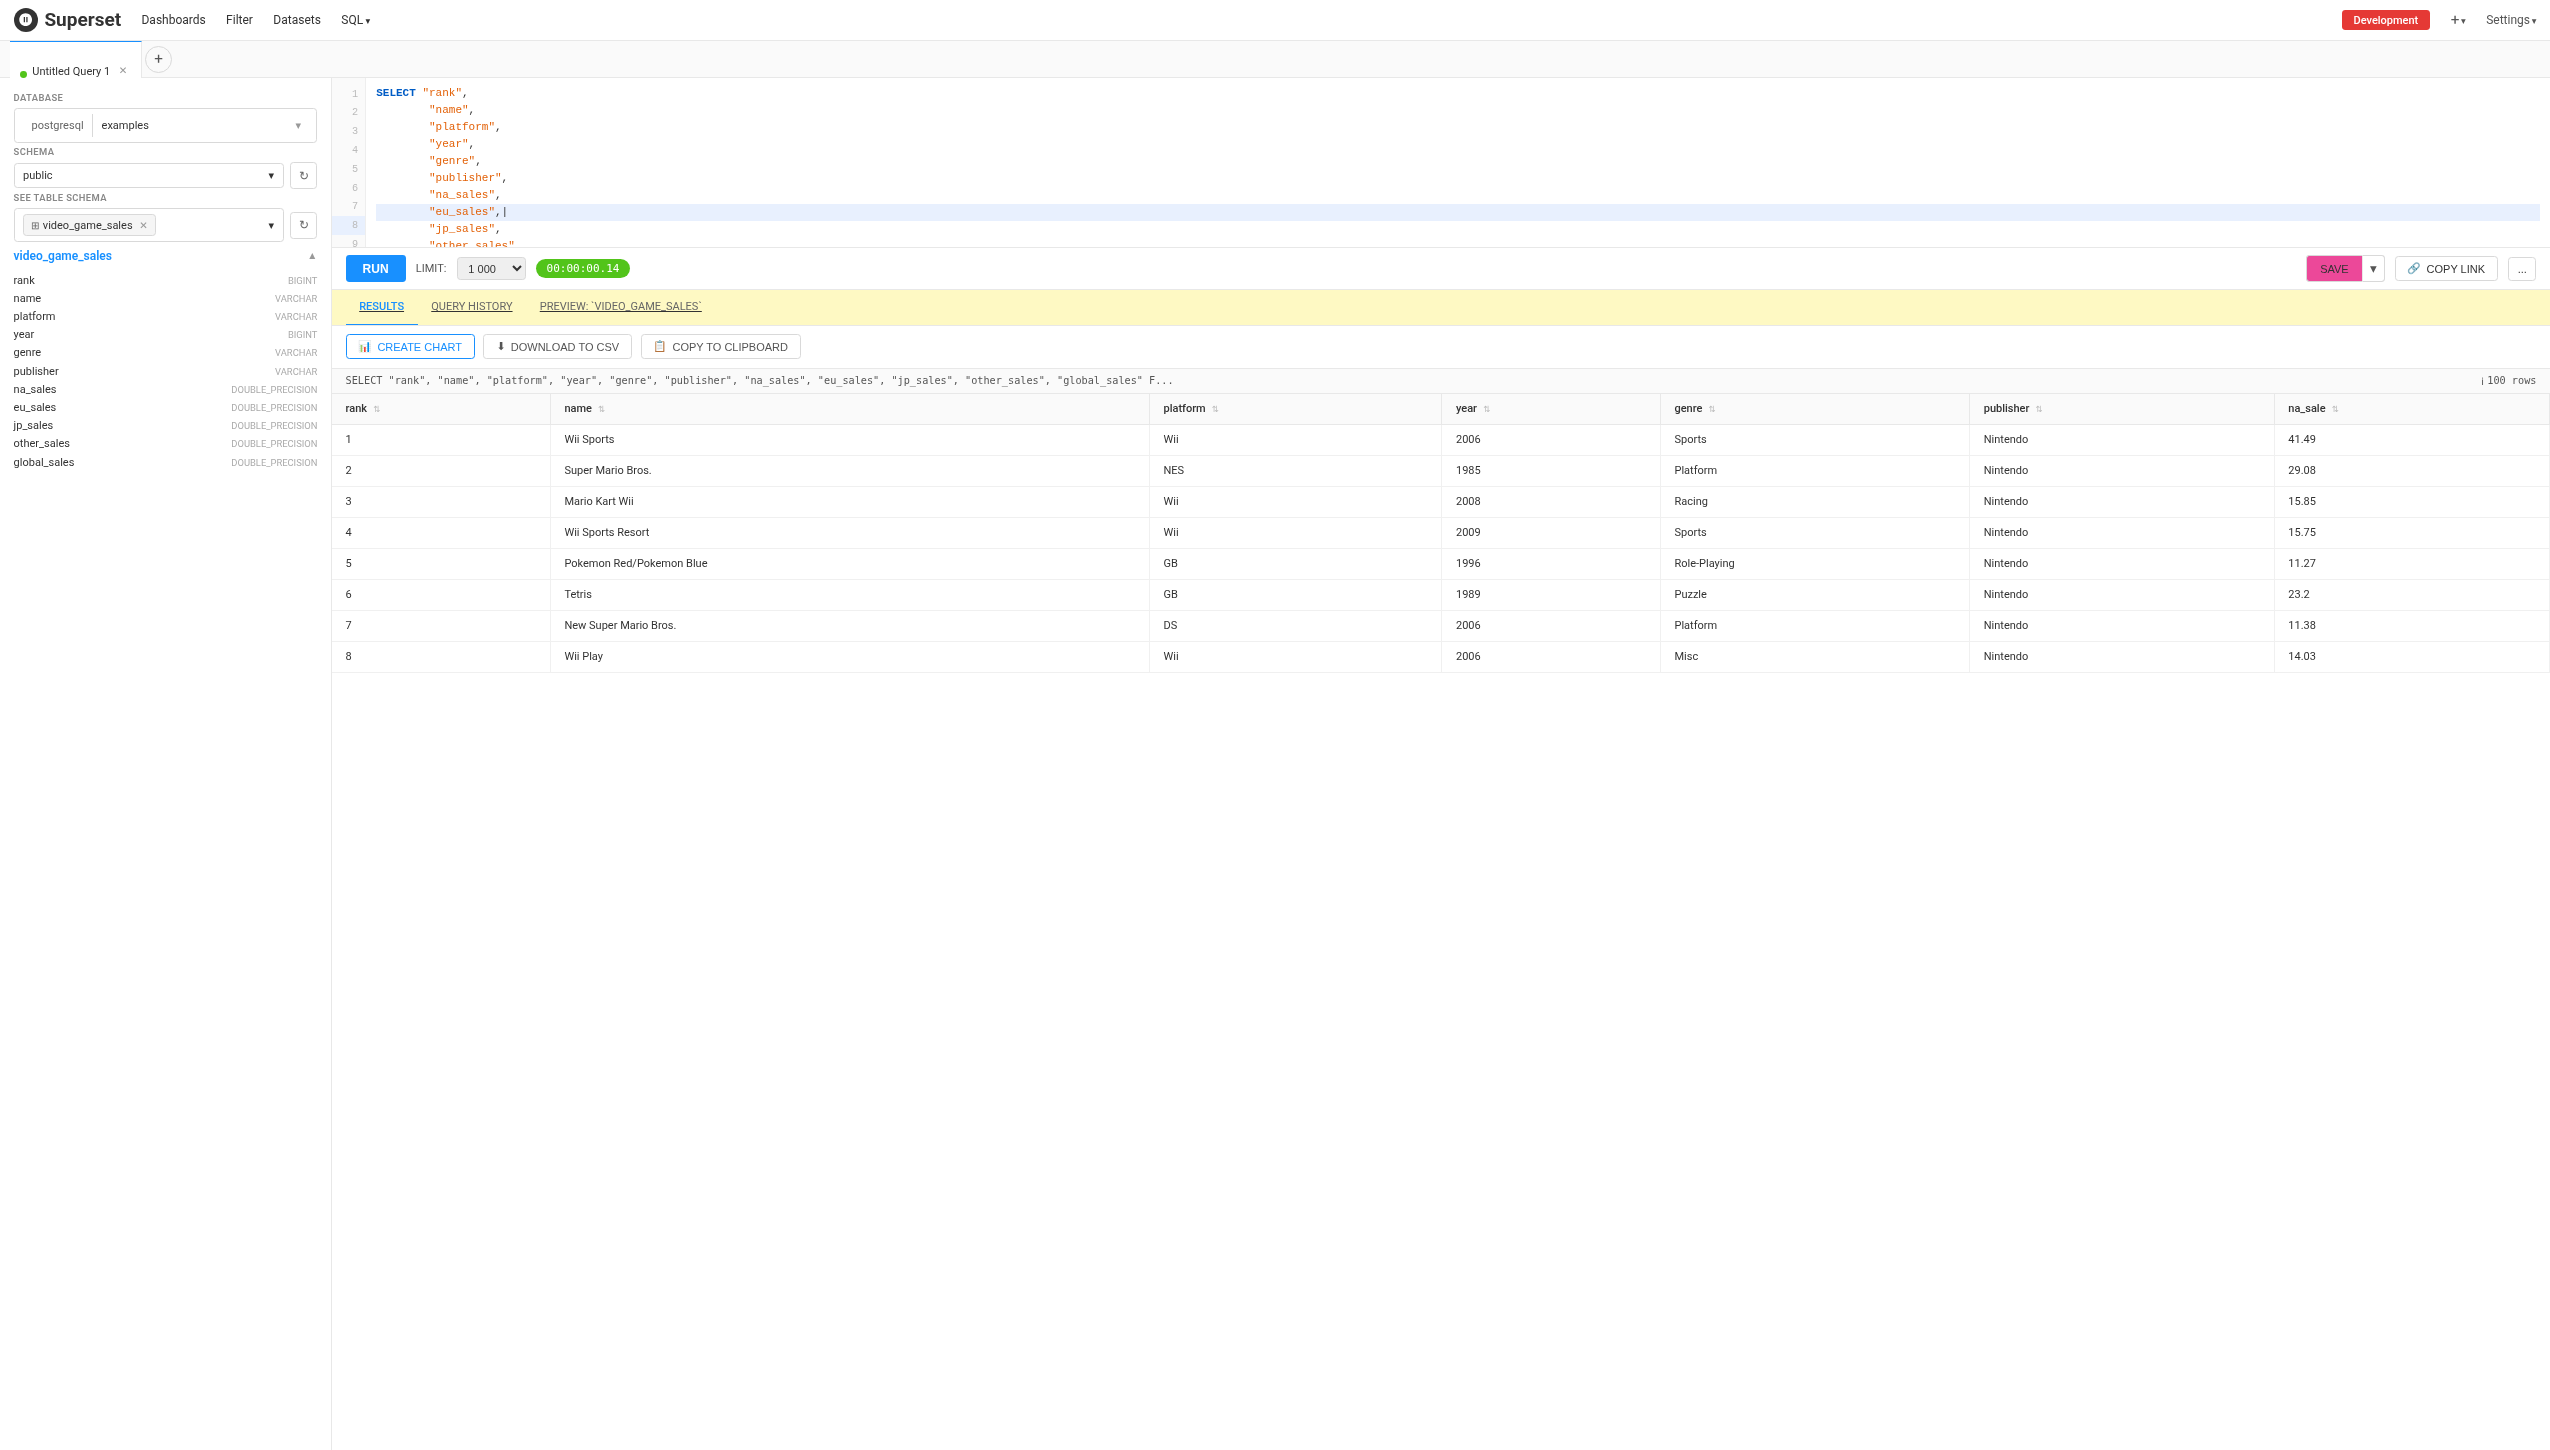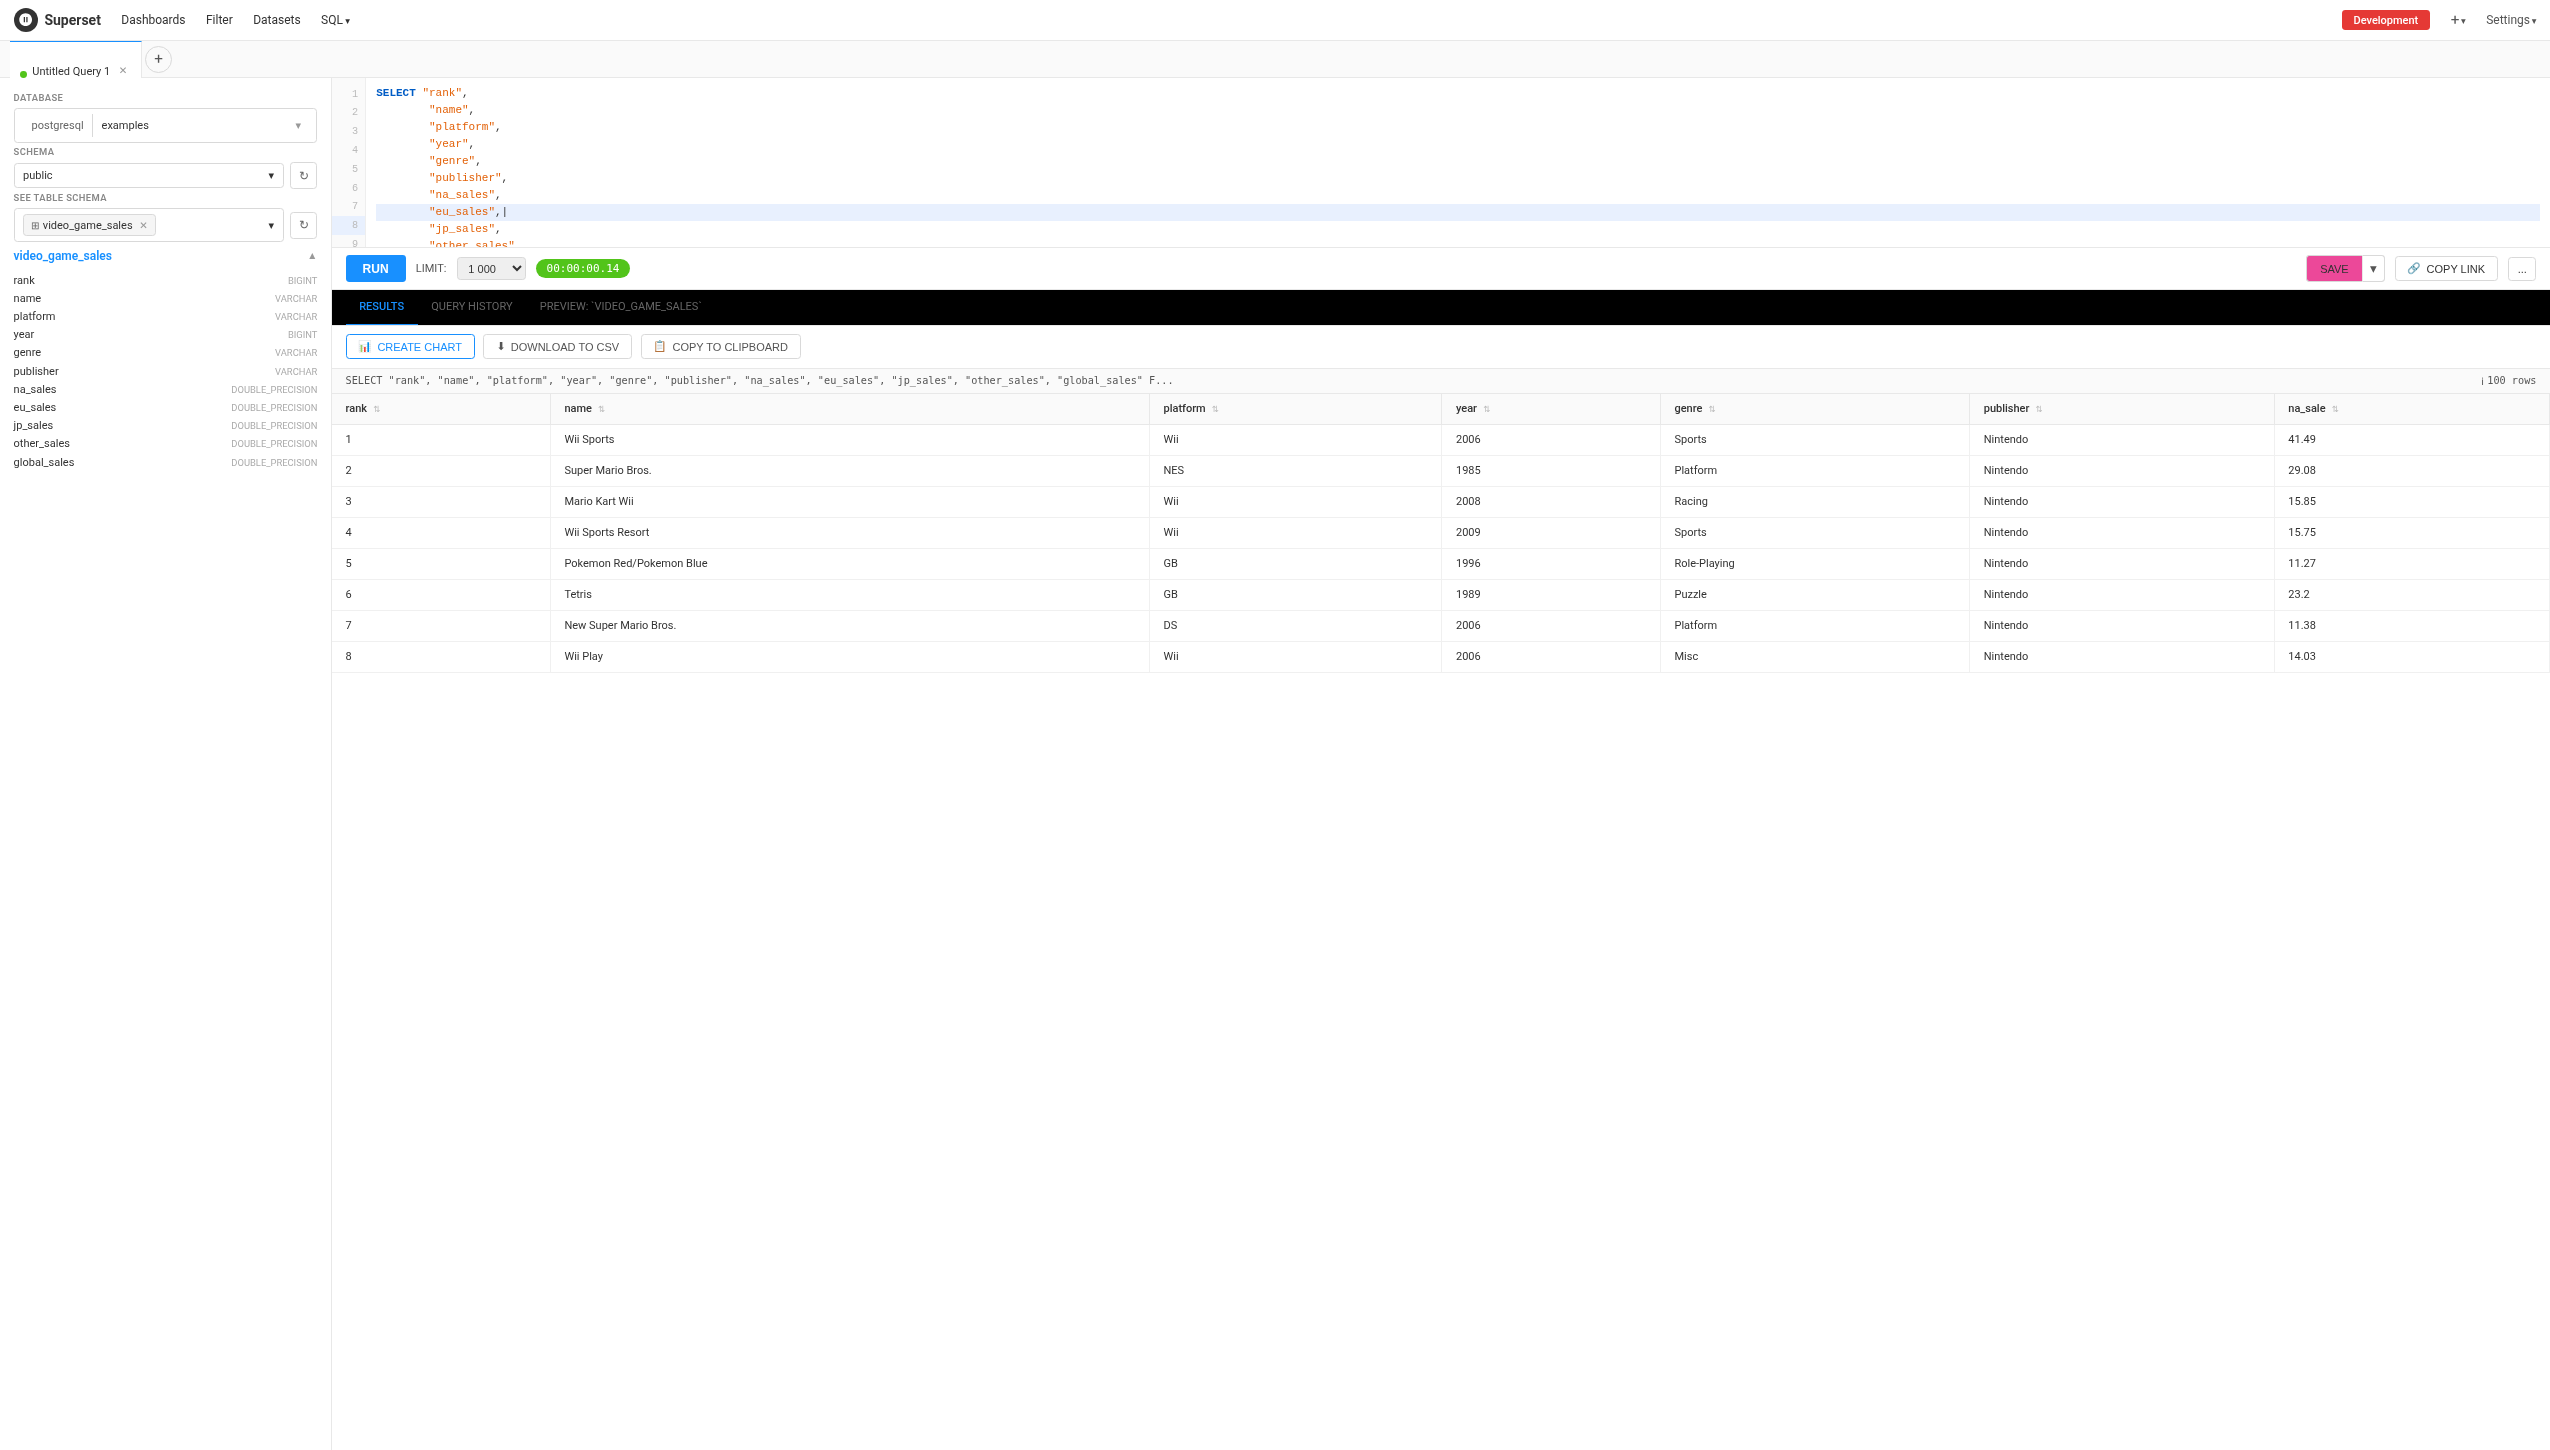--- a/index.html
+++ b/index.html
@@ -4,21 +4,21 @@
   <style>
     * { box-sizing: border-box; margin: 0; padding: 0; }
     body { font-family: -apple-system, BlinkMacSystemFont, 'Segoe UI', Roboto, sans-serif; font-size: 12px; background: #fff; color: #333; height: 100vh; overflow: hidden; }
 
     
     .top-nav {
       display: flex; align-items: center; height: 41px; padding: 0 13.6px;
       border-bottom: 0.9px solid #e8e8e8; background: #fff;
       gap: 20.4px;
     }
-    .logo-area { display: flex; align-items: center; gap: 6.8px; font-weight: 700; font-size: 14px; color: #333; }
+    .logo-area { display: flex; gap: 6.8px; font-weight: 700; font-size: 19px; color: #333; }
     .logo-icon { width: 24px; height: 24px; background: #333; border-radius: 50%; display: flex; align-items: center; justify-content: center; }
     .logo-icon svg { width: 15.3px; height: 15.3px; fill: white; }
     .nav-item { font-size: 12px; color: #333; cursor: pointer; padding: 3.4px 0; }
     .nav-item.has-arrow::after { content: ' ▾'; font-size: 9.4px; }
     .nav-spacer { flex: 1; }
     .env-badge { background: #e53935; color: white; padding: 3.4px 12px; border-radius: 3.4px; font-size: 11px; font-weight: 500; }
     .nav-plus { font-size: 15.3px; color: #555; cursor: pointer; display: flex; align-items: center; gap: 1.7px; }
     .nav-plus::after { content: '▾'; font-size: 9.4px; }
     .nav-settings { font-size: 12px; color: #555; cursor: pointer; display: flex; align-items: center; gap: 1.7px; }
     .nav-settings::after { content: '▾'; font-size: 9.4px; }
@@ -109,21 +109,21 @@
     .limit-select { border: 0.9px solid #d9d9d9; border-radius: 3.4px; padding: 3.4px 6.8px; font-size: 11px; color: #333; cursor: pointer; }
     .timer-badge { background: #52c41a; color: white; padding: 3.4px 10.2px; border-radius: 10.2px; font-size: 11px; font-family: monospace; }
     .toolbar-spacer { flex: 1; }
     .save-btn-group { display: flex; align-items: stretch; }
     .save-btn { background: #ec4899; border: 0.9px solid #d9d9d9; border-right: none; border-radius: 3.4px 0 0 3.4px; padding: 5.1px 13.6px; font-size: 11px; color: #333; cursor: pointer; font-weight: 500; }
     .save-btn-arrow { background: #fff; border: 0.9px solid #d9d9d9; border-left: 0.9px solid #e8e8e8; border-radius: 0 3.4px 3.4px 0; padding: 5.1px 6.8px; cursor: pointer; color: #555; }
     .copy-link-btn { border: 0.9px solid #d9d9d9; border-radius: 3.4px; padding: 5.1px 12px; font-size: 11px; color: #333; cursor: pointer; background: #fff; display: flex; align-items: center; gap: 5.1px; }
     .more-btn { border: 0.9px solid #d9d9d9; border-radius: 3.4px; padding: 5.1px 8.5px; font-size: 11px; color: #333; cursor: pointer; background: #fff; }
 
     
-    .results-tabs { display: flex; align-items: center; border-bottom: 0.9px solid #e8e8e8; padding: 0 13.6px; background: #000000; }
+    .results-tabs { display: flex; align-items: center; border-bottom: 0.9px solid #e8e8e8; padding: 0 13.6px; background: #fef9c3; text-decoration: underline; }
     .results-tab { padding: 10.2px 13.6px; font-size: 11px; color: #666; cursor: pointer; border-bottom: 1.7px solid transparent; }
     .results-tab.active { color: #1890ff; border-bottom: 1.7px solid #1890ff; font-weight: 500; }
 
     
     .results-actions { display: flex; align-items: center; padding: 8.5px 13.6px; gap: 8.5px; border-bottom: 0.9px solid #e8e8e8; background: #fff; }
     .action-btn { display: flex; align-items: center; gap: 5.1px; padding: 5.1px 12px; border: 0.9px solid #d9d9d9; border-radius: 3.4px; font-size: 11px; cursor: pointer; background: #fff; color: #555; font-weight: 500; }
     .action-btn.blue { color: #1890ff; border-color: #1890ff; }
     .filter-input { flex: 1; border: 0.9px solid #d9d9d9; border-radius: 3.4px; padding: 5.1px 10.2px; font-size: 11px; color: #999; }
 
     

